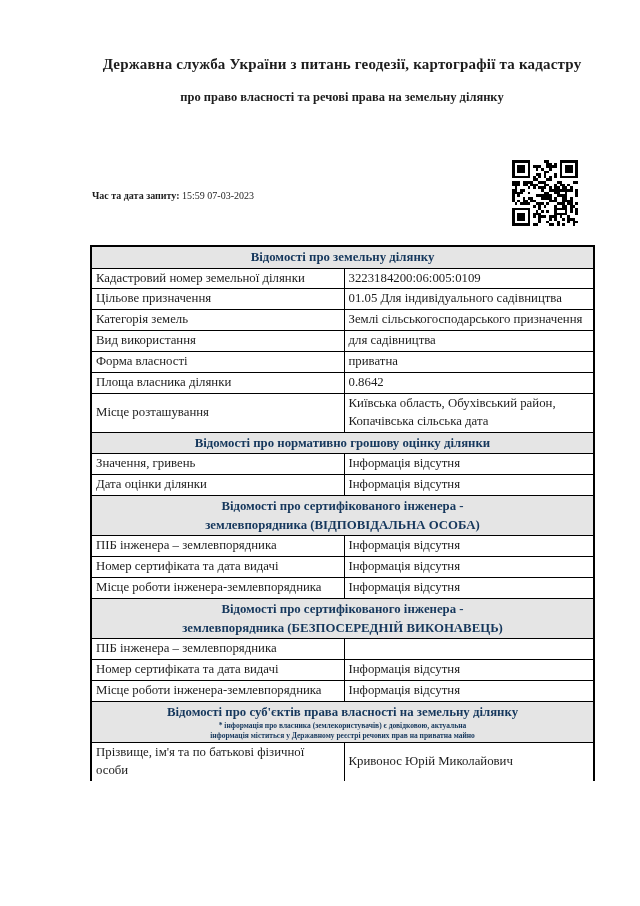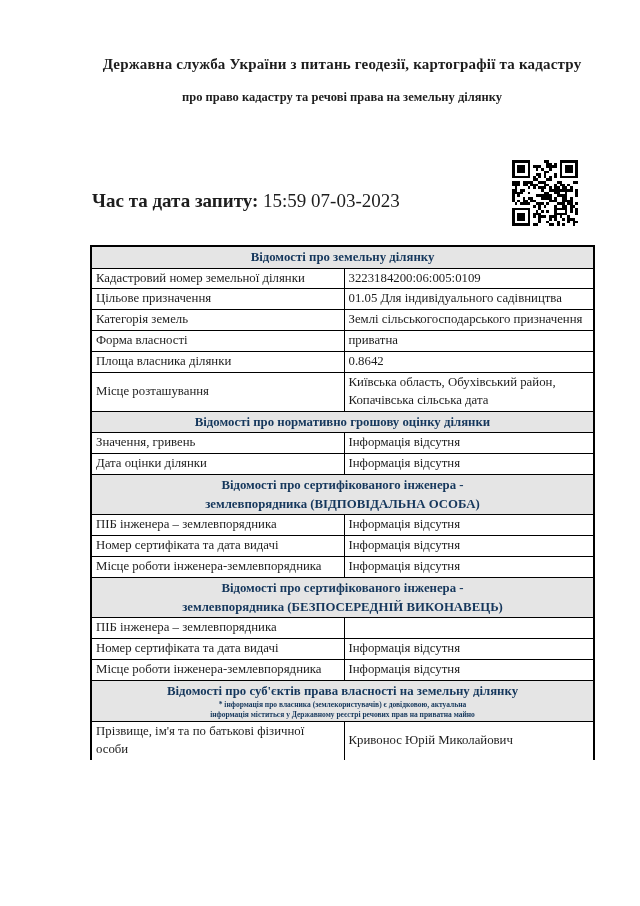--- a/index.html
+++ b/index.html
@@ -9,21 +9,21 @@
   }
   .title{
     position:absolute;top:56px;left:44px;right:0;text-align:center;
     font-size:15px;font-weight:bold;letter-spacing:.2px;
   }
   .subtitle{
     position:absolute;top:88px;left:44px;right:0;text-align:center;
     font-size:12.5px;font-weight:bold;line-height:1.5;
   }
   .request{
-    position:absolute;top:190px;left:92px;font-size:19px;font-family:Liberation Serif, serif;
+    position:absolute;top:190px;left:92px;font-size:10px;font-family:Liberation Serif, serif;
   }
   .request .lbl{font-weight:bold;}
   .qr{
     position:absolute;left:512px;top:160px;width:66px;height:66px;
   }
   .qr svg{width:100%;height:100%;shape-rendering:crispEdges;}
   table.doc{
     position:absolute;left:90px;top:245px;width:503px;
     border-collapse:collapse;table-layout:fixed;
     font-size:12.8px;line-height:1.4;
@@ -44,21 +44,21 @@
   td.val{}
 </style>
 </head>
 <body>
 
 <div class="page">
 
   <div class="title">Державна служба України з питань геодезії, картографії та кадастру</div>
 
   <div class="subtitle">
-    <div>про право кадастру та речові права на земельну ділянку</div>
+    <div>про право власності та речові права на земельну ділянку</div>
   </div>
 
   <div class="request">
     <span class="lbl">Час та дата запиту:</span>
     <span>15:59 07-03-2023</span>
   </div>
 
   <div class="qr">
     <svg id="qr-svg" viewBox="0 0 25 25" xmlns="http://www.w3.org/2000/svg">
         <rect x="0" y="0" width="7" height="7" fill="#000"></rect>
@@ -301,20 +301,24 @@
     </tr>
     <tr>
       <td>Цільове призначення</td>
       <td class="val">01.05 Для індивідуального садівництва</td>
     </tr>
     <tr>
       <td>Категорія земель</td>
       <td class="val">Землі сільськогосподарського призначення</td>
     </tr>
     <tr>
+      <td>Вид використання</td>
+      <td class="val">для садівництва</td>
+    </tr>
+    <tr>
       <td>Форма власності</td>
       <td class="val">приватна</td>
     </tr>
     <tr>
       <td>Площа власника ділянки</td>
       <td class="val">0.8642</td>
     </tr>
     <tr>
       <td>Місце розташування</td>
       <td class="val">Київська область, Обухівський район, Копачівська сільська дата</td>

